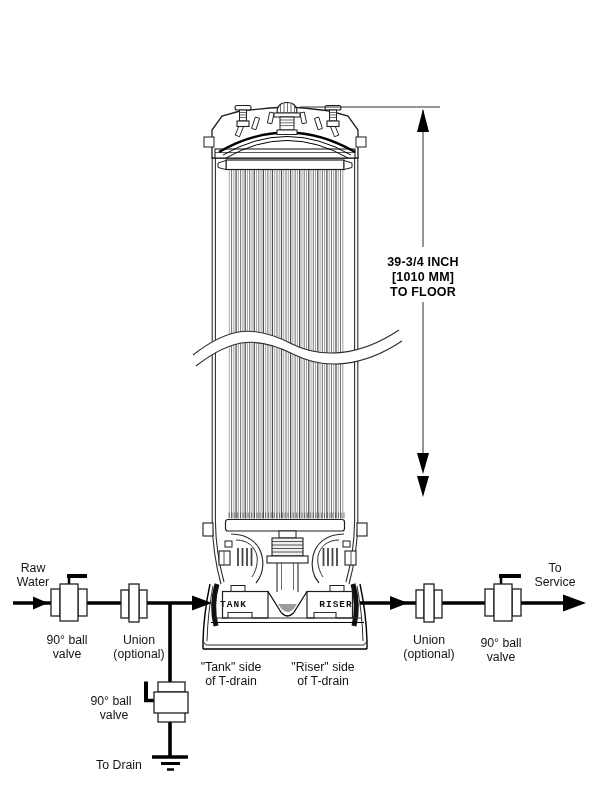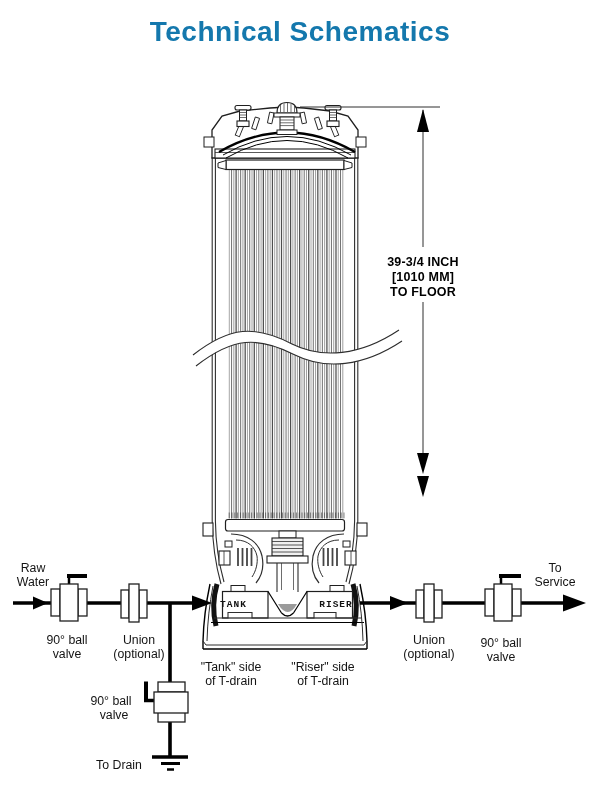--- a/index.html
+++ b/index.html
@@ -15,21 +15,20 @@
   .port{font-family:"Liberation Mono","DejaVu Sans Mono",monospace;font-size:9.5px;
         font-weight:bold;letter-spacing:1px;fill:#111;}
   .ln{stroke:#000;fill:none;}
   .thin{stroke:#2e2e2e;fill:none;}
   .wht{fill:#fff;stroke:#1f1f1f;}
 </style>
 </head>
 <body>
 
 <div class="page">
-  <h1 class="page-title">Technical Schematics</h1>
 
   <svg width="600" height="800" viewBox="0 0 600 800">
 
     <g>
 
       <g>
         <line x1="212.2" y1="157" x2="212.2" y2="521" class="thin" stroke-width="1.1"></line>
         <line x1="215.4" y1="157" x2="215.4" y2="521" class="thin" stroke-width="1.1"></line>
         <line x1="354.6" y1="157" x2="354.6" y2="521" class="thin" stroke-width="1.1"></line>
         <line x1="357.8" y1="157" x2="357.8" y2="521" class="thin" stroke-width="1.1"></line>

